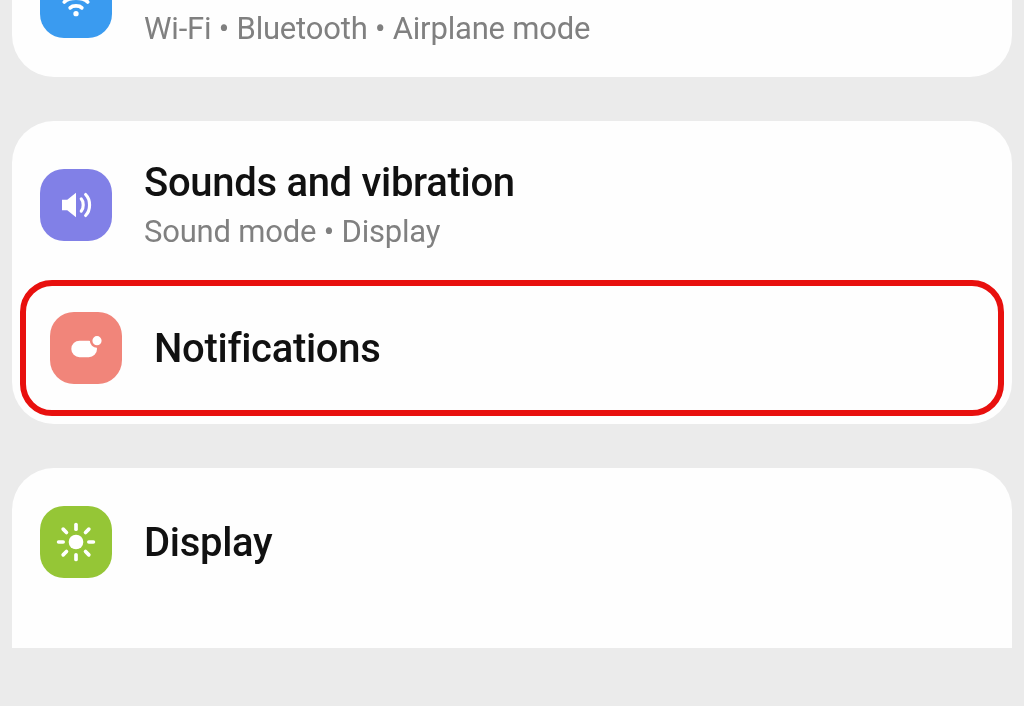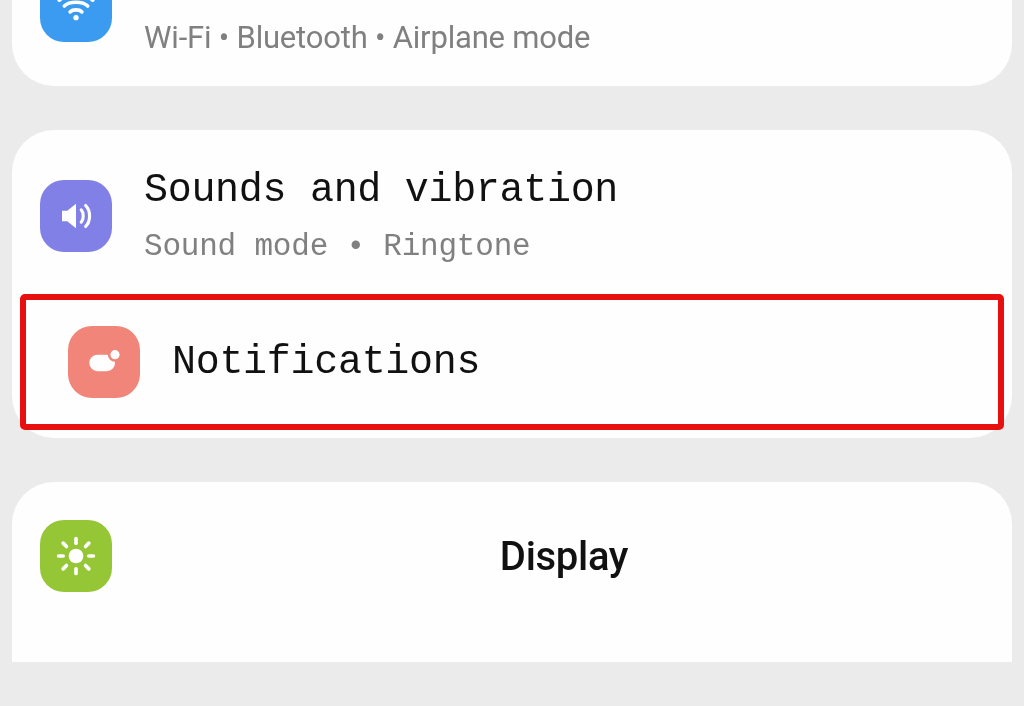--- a/index.html
+++ b/index.html
@@ -33,28 +33,28 @@
   .labels { flex: 1 1 auto; }
   .title {
     font-size: 40px;
     font-weight: 500;
     color: #111;
     letter-spacing: -0.3px;
   }
   .subtitle {
     font-size: 31px;
     color: #808080;
-    margin-top: 16px;
+    margin-top: 7px;
     letter-spacing: -0.2px;
   }
   .highlight {
     border: 6px solid #e8100e;
-    border-radius: 5px;
+    border-radius: 32px;
     margin: 0 8px;
-    padding: 2px 20px;
+    padding: 2px 2px;
   }
   .highlight .row { padding: 24px 22px; }
   .gap { height: 44px; }
 
   
   .card.top {
     border-top-left-radius: 0;
     border-top-right-radius: 0;
     padding-top: 0;
     margin-top: -74px;
@@ -80,53 +80,53 @@
     </div>
     <div class="labels">
       <div class="title">Connections</div>
       <div class="subtitle">Wi-Fi  •  Bluetooth  •  Airplane mode</div>
     </div>
   </div>
 </div>
 
 <div class="gap"></div>
 
-<div class="card" style="padding-top:8px; padding-bottom:8px;font-family:Liberation Mono, monospace;">
+<div class="card" style="padding-top:8px; padding-bottom:8px;">
   <div class="row">
     <div class="icon-wrap" style="background:#8180e7;">
       <svg width="42" height="42" viewBox="0 0 24 24" fill="none">
         <path d="M4 9 H7 L12 5 V19 L7 15 H4 Z" fill="#fff"></path>
         <path d="M15 8.5 C16.5 10 16.5 14 15 15.5" stroke="#fff" stroke-width="1.8" stroke-linecap="round" fill="none"></path>
         <path d="M17.5 6 C20.5 9 20.5 15 17.5 18" stroke="#fff" stroke-width="1.8" stroke-linecap="round" fill="none"></path>
       </svg>
     </div>
     <div class="labels">
       <div class="title">Sounds and vibration</div>
-      <div class="subtitle">Sound mode  •  Ringtone</div>
+      <div class="subtitle">Sound mode  •  Display</div>
     </div>
   </div>
 
   <div class="highlight">
     <div class="row">
       <div class="icon-wrap" style="background:#f1857a;">
         <svg width="44" height="44" viewBox="0 0 24 24" fill="none">
           <rect x="4" y="8" width="14" height="9" rx="4.5" fill="#fff"></rect>
           <circle cx="18" cy="8" r="3.2" fill="#fff" stroke="#f1857a" stroke-width="1.4"></circle>
         </svg>
       </div>
       <div class="labels">
         <div class="title">Notifications</div>
       </div>
     </div>
   </div>
 </div>
 
 <div class="gap"></div>
 
-<div class="card bottom" style="padding-top:8px;text-align:center;">
+<div class="card bottom" style="padding-top:8px;">
   <div class="row">
     <div class="icon-wrap" style="background:#95c636;">
       <svg width="44" height="44" viewBox="0 0 24 24" fill="none">
         <circle cx="12" cy="12" r="4" fill="#fff"></circle>
         <g stroke="#fff" stroke-width="2" stroke-linecap="round">
           <line x1="12" y1="2.5" x2="12" y2="5"></line>
           <line x1="12" y1="19" x2="12" y2="21.5"></line>
           <line x1="2.5" y1="12" x2="5" y2="12"></line>
           <line x1="19" y1="12" x2="21.5" y2="12"></line>
           <line x1="5" y1="5" x2="6.8" y2="6.8"></line>

